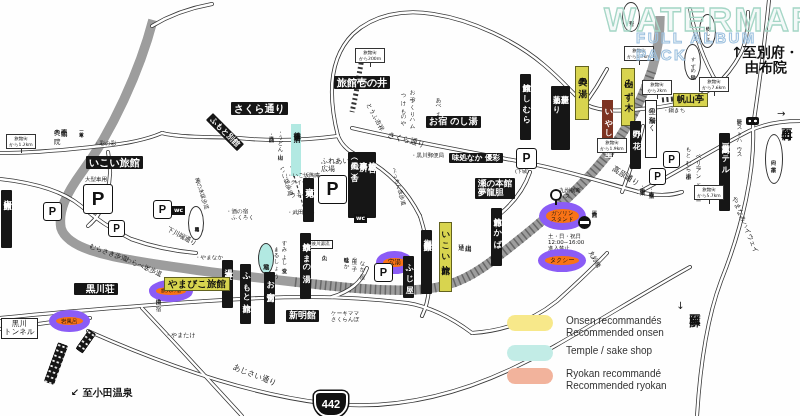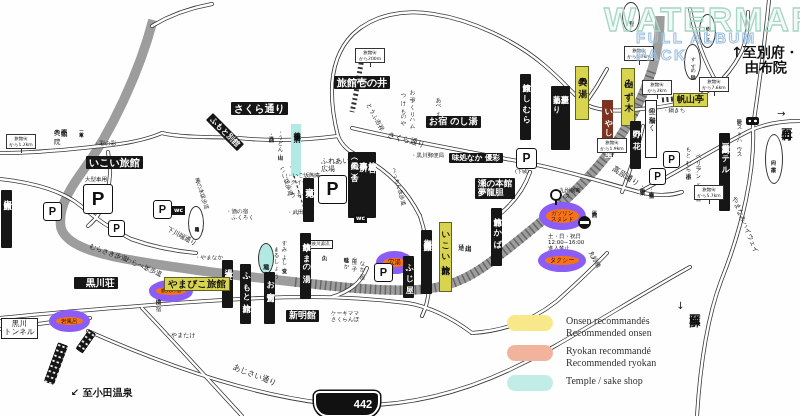--- a/index.html
+++ b/index.html
@@ -45,21 +45,21 @@
   .noentry::after{content:"";position:absolute;left:2px;right:2px;top:5px;height:3px;background:#fff;}
   .busstop{width:8px;height:8px;border:2px solid #111;border-radius:50%;}
   .busstop::after{content:"";position:absolute;left:3px;top:8px;width:1.5px;height:6px;background:#111;}
   .signal{background:#111;border-radius:2px;
      background-image:radial-gradient(circle at 30% 50%,#fff 1.2px,transparent 1.6px),
                       radial-gradient(circle at 72% 50%,#fff 1.2px,transparent 1.6px);}
   .wm{position:absolute;z-index:4;font-weight:bold;font-family:"Liberation Sans",sans-serif;
       color:rgba(200,230,220,0.18);}
   .wm1{left:604px;top:0px;font-size:34px;letter-spacing:2px;-webkit-text-stroke:1.3px #a5d6c6;}
   .wm2{left:636px;top:29px;font-size:15px;letter-spacing:2.5px;-webkit-text-stroke:1px #9cc0e0;}
-  .legend{position:absolute;left:507px;top:315px;z-index:3;font-family:Liberation Serif, serif;}
+  .legend{position:absolute;left:507px;top:315px;z-index:3;font-family:Liberation Sans, sans-serif;}
   .lrow{display:flex;align-items:flex-start;margin-bottom:7px;}
   .sw{width:46px;height:16px;border-radius:8px;margin-right:13px;flex:0 0 auto;}
   .lt{font-size:10px;line-height:11.5px;color:#333;}
   .lrow3{margin-top:4px;}
 </style>
 </head>
 <body>
 
 <div id="stage">
 
@@ -234,53 +234,53 @@
       <div class="it p" style="left: 108px; top: 220px; width: 15px; height: 15px; font-size: 10px;">P</div>
       <div class="it p" style="left: 153px; top: 200px; width: 17px; height: 17px; font-size: 11px;">P</div>
       <div class="it wc" style="left: 172px; top: 206px;">wc</div>
       <div class="it blkv" style="left: 1px; top: 190px; height: 52px; font-size: 8px;">山河旅館</div>
       <div class="it ovalv" style="left: 188px; top: 206px; width: 14px; height: 32px; font-size: 4.5px;">黒川地蔵尊</div>
       <div class="it txt" style="left: 200px; top: 177px; font-size: 5.5px; transform: rotate(72deg);">梅の木坂歩道</div>
       <div class="it txt" style="left: 169px; top: 226px; font-size: 6.5px; transform: rotate(28deg);">下川端通り</div>
       <div class="it txt" style="left: 91px; top: 243px; font-size: 6.5px; transform: rotate(20deg);">むらさき歩道</div>
       <div class="it txt" style="left: 127px; top: 256px; font-size: 6.5px; transform: rotate(24deg);">わらべ坂歩道</div>
       <div class="it txt" style="left: 195px; top: 254px; font-size: 5.5px;">・やまなか</div>
-      <div class="it blk" style="left: 74px; top: 277px; font-size: 9.5px; padding-left: 12px;">黒川荘</div>
+      <div class="it blk" style="left: 74px; top: 283px; font-size: 9.5px; padding-left: 12px;">黒川荘</div>
       <div class="it ovalh" style="left: 149px; top: 280px; font-size: 5px;">旅人の宿</div>
       <div class="it txtv" style="left: 156px; top: 294px; height: 28px; font-size: 5.5px;">清流の宿</div>
       <div class="it yel" style="left: 164px; top: 277px; font-size: 9.5px;">やまびこ旅館</div>
       <div class="it txt" style="left: 165px; top: 332px; font-size: 6px;">・やまたけ</div>
       <div class="it wht" style="left: 1px; top: 318px; font-size: 7.5px;">黒川<br>トンネル</div>
       <div class="it ovalh" style="left: 49px; top: 310px; font-size: 5.5px;">岩風呂</div>
       <div class="it tunnel" style="left: 58px; top: 342px; width: 11px; height: 42px; transform: rotate(20deg);"></div>
       <div class="it tunnel" style="left: 89px; top: 329px; width: 9px; height: 24px; transform: rotate(35deg);"></div>
       <div class="it txt" style="left: 71px; top: 387px; font-size: 10px; font-weight: bold;">↙ 至小田温泉</div>
-      <div class="it badge" style="left: 314px; top: 391px; padding-left: 32px;">442</div>
+      <div class="it badge" style="left: 314px; top: 391px;">442</div>
       <div class="it txt" style="left: 235px; top: 363px; font-size: 7.5px; transform: rotate(22deg);">あじさい通り</div>
     </div>
 
   <div class="wm wm1">WATERMARK</div>
   <div class="wm wm2">FULL ALBUM PACK</div>
 
   <div class="legend">
     <div class="lrow">
       <span class="sw" style="background-color: rgb(247, 232, 138);"></span>
       <span class="lt">
         <span>Onsen recommandés</span><br>
         <span>Recommended onsen</span>
       </span>
     </div>
+    <div class="lrow lrow3">
+      <span class="sw" style="background-color: rgb(194, 236, 230);"></span>
+      <span class="lt">
+        <span>Temple / sake shop</span>
+      </span>
+    </div>
     <div class="lrow">
       <span class="sw" style="background-color: rgb(242, 179, 156);"></span>
       <span class="lt">
         <span>Ryokan recommandé</span><br>
         <span>Recommended ryokan</span>
       </span>
     </div>
-    <div class="lrow lrow3">
-      <span class="sw" style="background-color: rgb(194, 236, 230);"></span>
-      <span class="lt">
-        <span>Temple / sake shop</span>
-      </span>
-    </div>
   </div>
 
 </div>
 
 </body></html>

